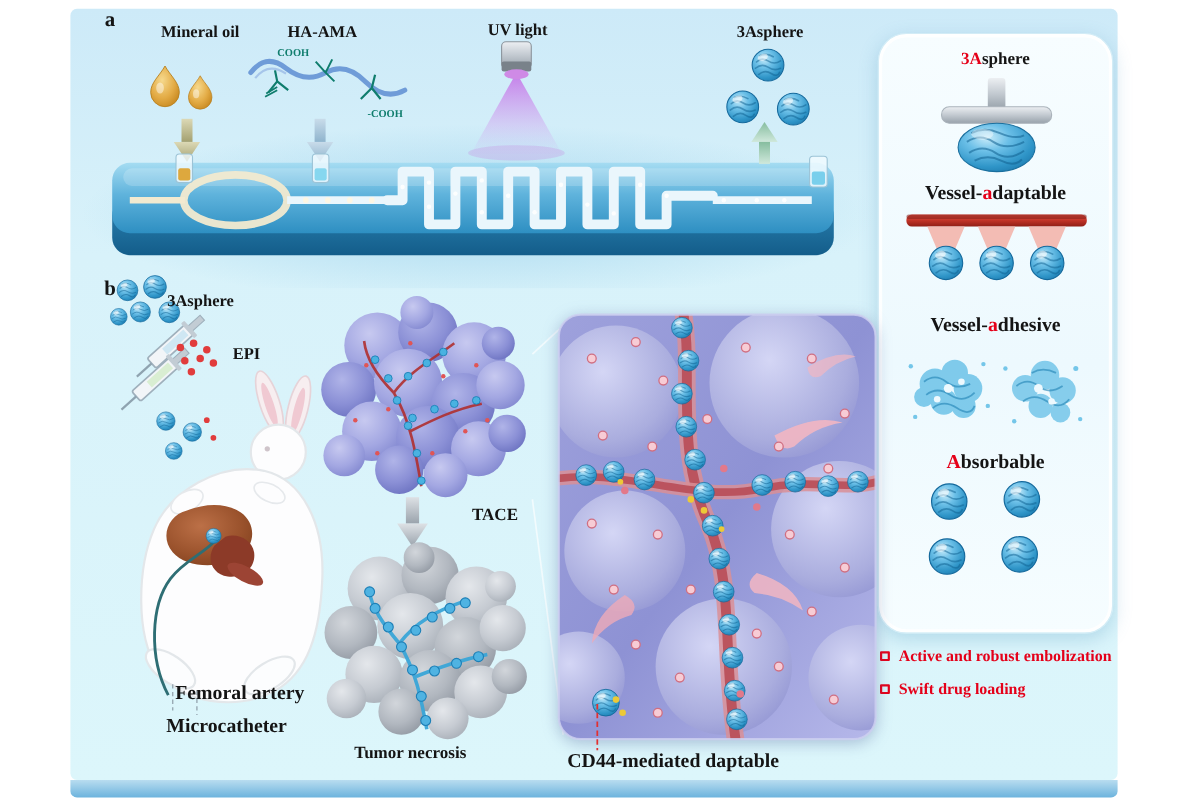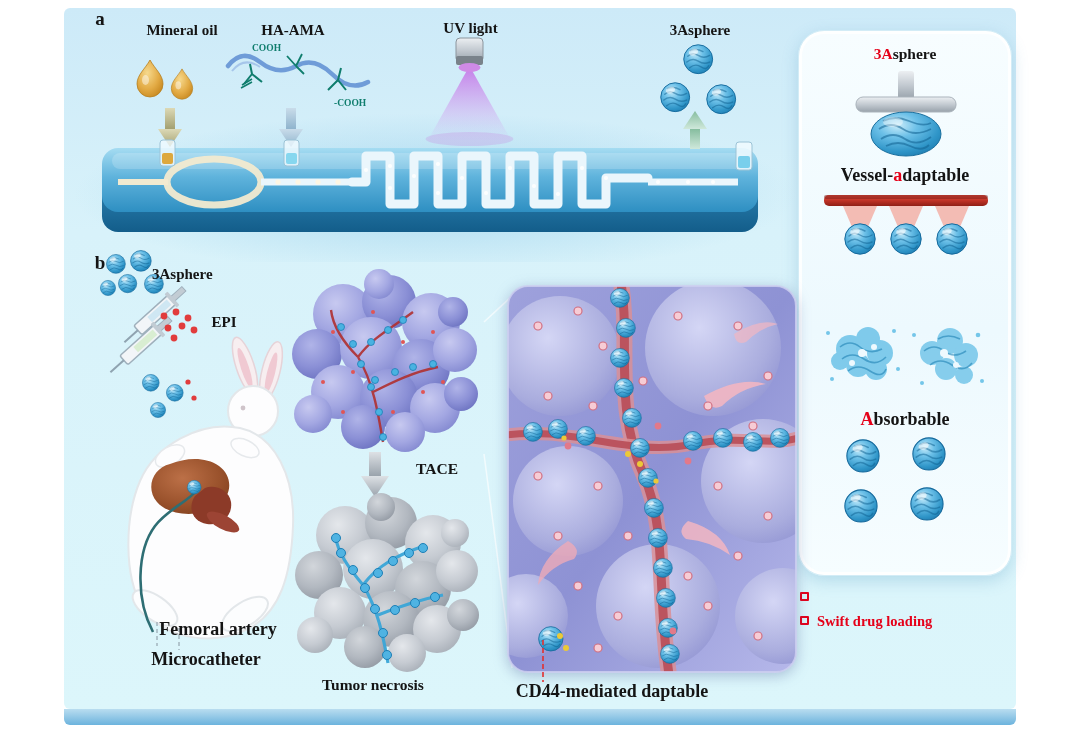--- a/index.html
+++ b/index.html
@@ -248,20 +248,21 @@
   <svg style="left:19px;top:160px" width="176" height="92" viewBox="0 0 176 92">
     <rect x="6" y="4" width="164" height="11" rx="5" fill="url(#vesselRedG)"></rect>
     <rect x="6" y="4" width="164" height="4" rx="2" fill="#7d1a14" opacity="0.5"></rect>
     <path d="M25 15 L59 15 L50 36 L34 36 Z" fill="#f3b5ac" opacity="0.9"></path>
     <path d="M71 15 L105 15 L96 36 L80 36 Z" fill="#f3b5ac" opacity="0.9"></path>
     <path d="M117 15 L151 15 L142 36 L126 36 Z" fill="#f3b5ac" opacity="0.9"></path>
     <use href="#sym-sphere" transform="translate(26 32)"></use>
     <use href="#sym-sphere" transform="translate(72 32)"></use>
     <use href="#sym-sphere" transform="translate(118 32)"></use>
   </svg>
+  <div class="lbl f14" style="left:0;top:254px"><span>Vessel-</span><span class="red">a</span><span>dhesive</span></div>
 
   <svg style="left:25px;top:282px" width="164" height="94" viewBox="0 0 164 94">
     <g transform="translate(4,14)">
       <g fill="#74c6e9" opacity="0.9">
         <circle cx="22" cy="22" r="14"></circle>
           <circle cx="40" cy="12" r="12"></circle>
           <circle cx="52" cy="26" r="13"></circle>
         <circle cx="30" cy="38" r="12"></circle>
           <circle cx="48" cy="42" r="11"></circle>
           <circle cx="12" cy="34" r="9"></circle>
@@ -298,20 +299,21 @@
     <use href="#sym-sphere" transform="translate(10 2) scale(1.06)"></use>
     <use href="#sym-sphere" transform="translate(76 0) scale(1.06)"></use>
     <use href="#sym-sphere" transform="translate(8 52) scale(1.06)"></use>
     <use href="#sym-sphere" transform="translate(74 50) scale(1.06)"></use>
   </svg>
 </div>
 
 <div class="bullets">
   <div class="bullet">
     <span class="bsq"></span>
+    <span>Active and robust embolization</span>
   </div>
   <div class="bullet">
     <span class="bsq"></span>
     <span>Swift drug loading</span>
   </div>
 </div>
 
 <div class="lbl f19" style="left:90px;top:252px;width:20px">b</div>
 
 <svg style="left:100px;top:250px" width="72" height="62" viewBox="0 0 72 62">
@@ -440,21 +442,21 @@
       <circle cx="90" cy="40" r="2"></circle>
       <circle cx="150" cy="60" r="2"></circle>
       <circle cx="40" cy="110" r="2"></circle>
   </g>
 </svg>
 
 <svg style="left:360px;top:452px" width="30" height="46" viewBox="0 0 30 46">
   <rect x="9" y="0" width="12" height="24" fill="url(#arrowGrayG)"></rect>
     <polygon points="1,24 29,24 15,45" fill="url(#arrowGrayG)"></polygon>
 </svg>
-<div class="lbl f16" style="left:398px;top:460px;width:60px;text-align:right">TACE</div>
+<div class="lbl f16" style="left:420px;top:460px;width:60px;text-align:center">TACE</div>
 
 <svg style="left:283px;top:495px" width="210" height="175" viewBox="0 0 210 175">
   <g>
     <circle cx="62" cy="40" r="29" fill="url(#grayA)"></circle>
       <circle cx="108" cy="28" r="26" fill="url(#grayB)"></circle>
     <circle cx="150" cy="48" r="28" fill="url(#grayA)"></circle>
       <circle cx="36" cy="80" r="24" fill="url(#grayB)"></circle>
     <circle cx="90" cy="74" r="30" fill="url(#grayA)"></circle>
       <circle cx="140" cy="94" r="28" fill="url(#grayB)"></circle>
     <circle cx="174" cy="76" r="21" fill="url(#grayA)"></circle>

